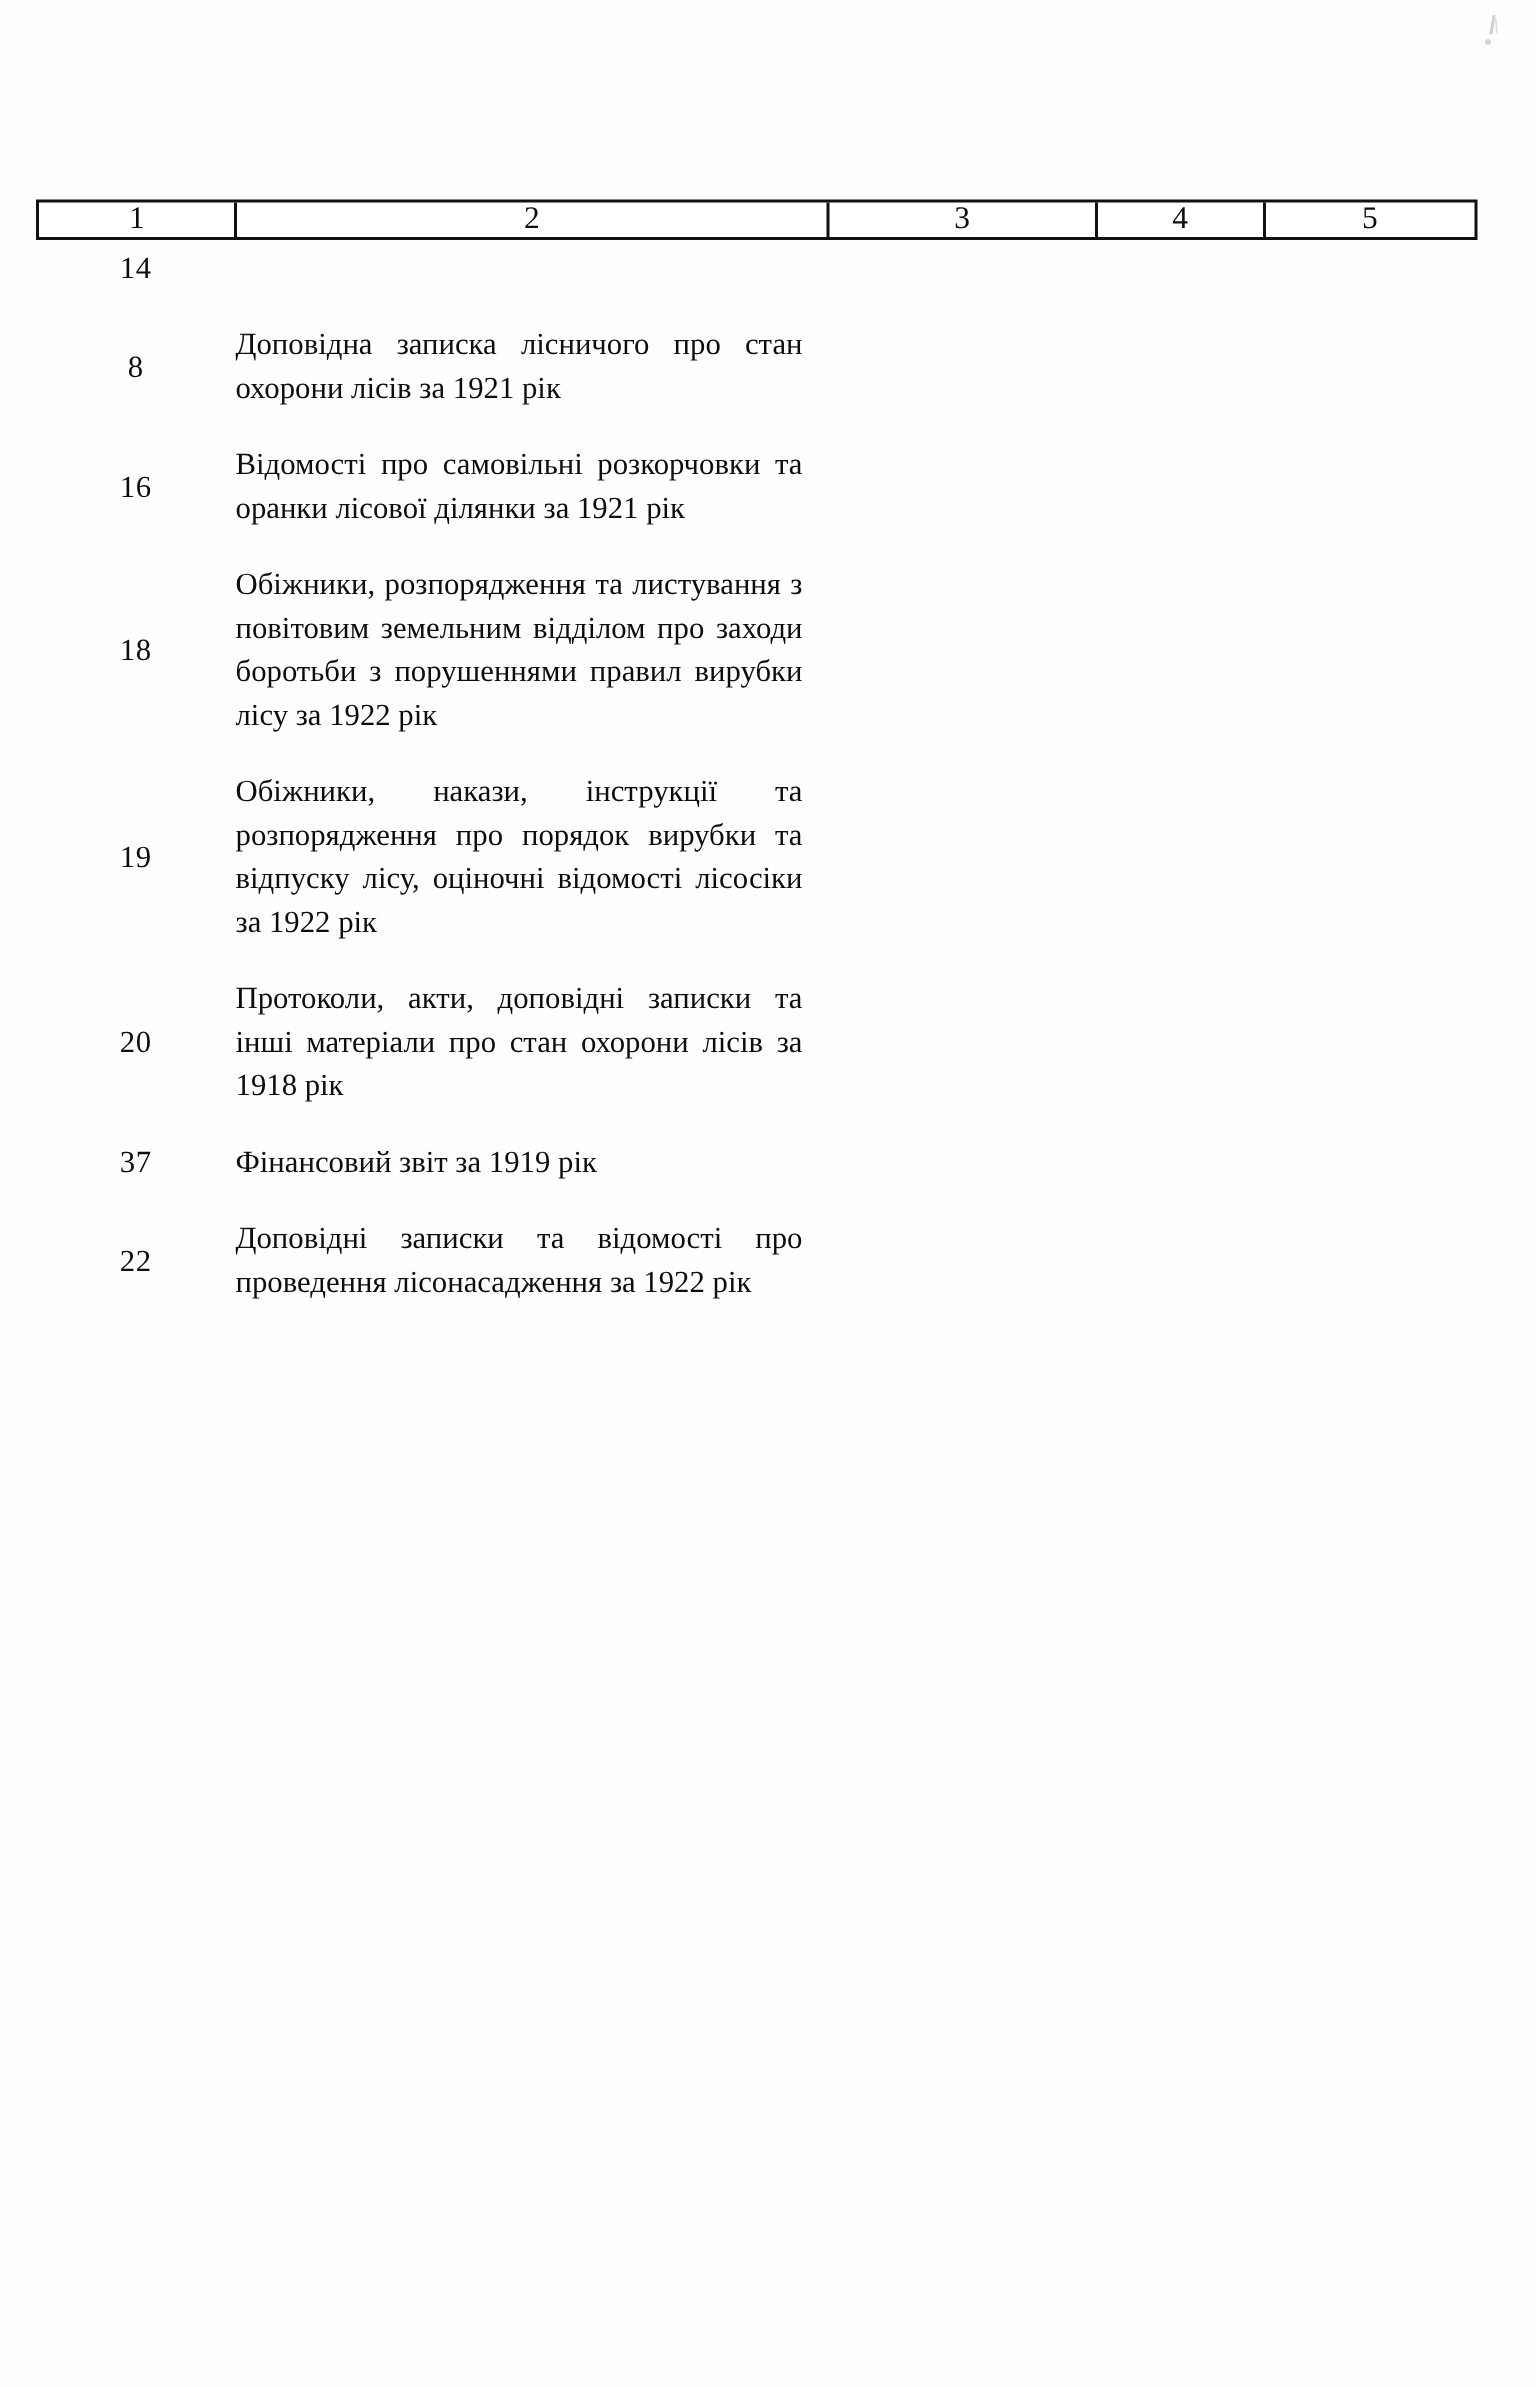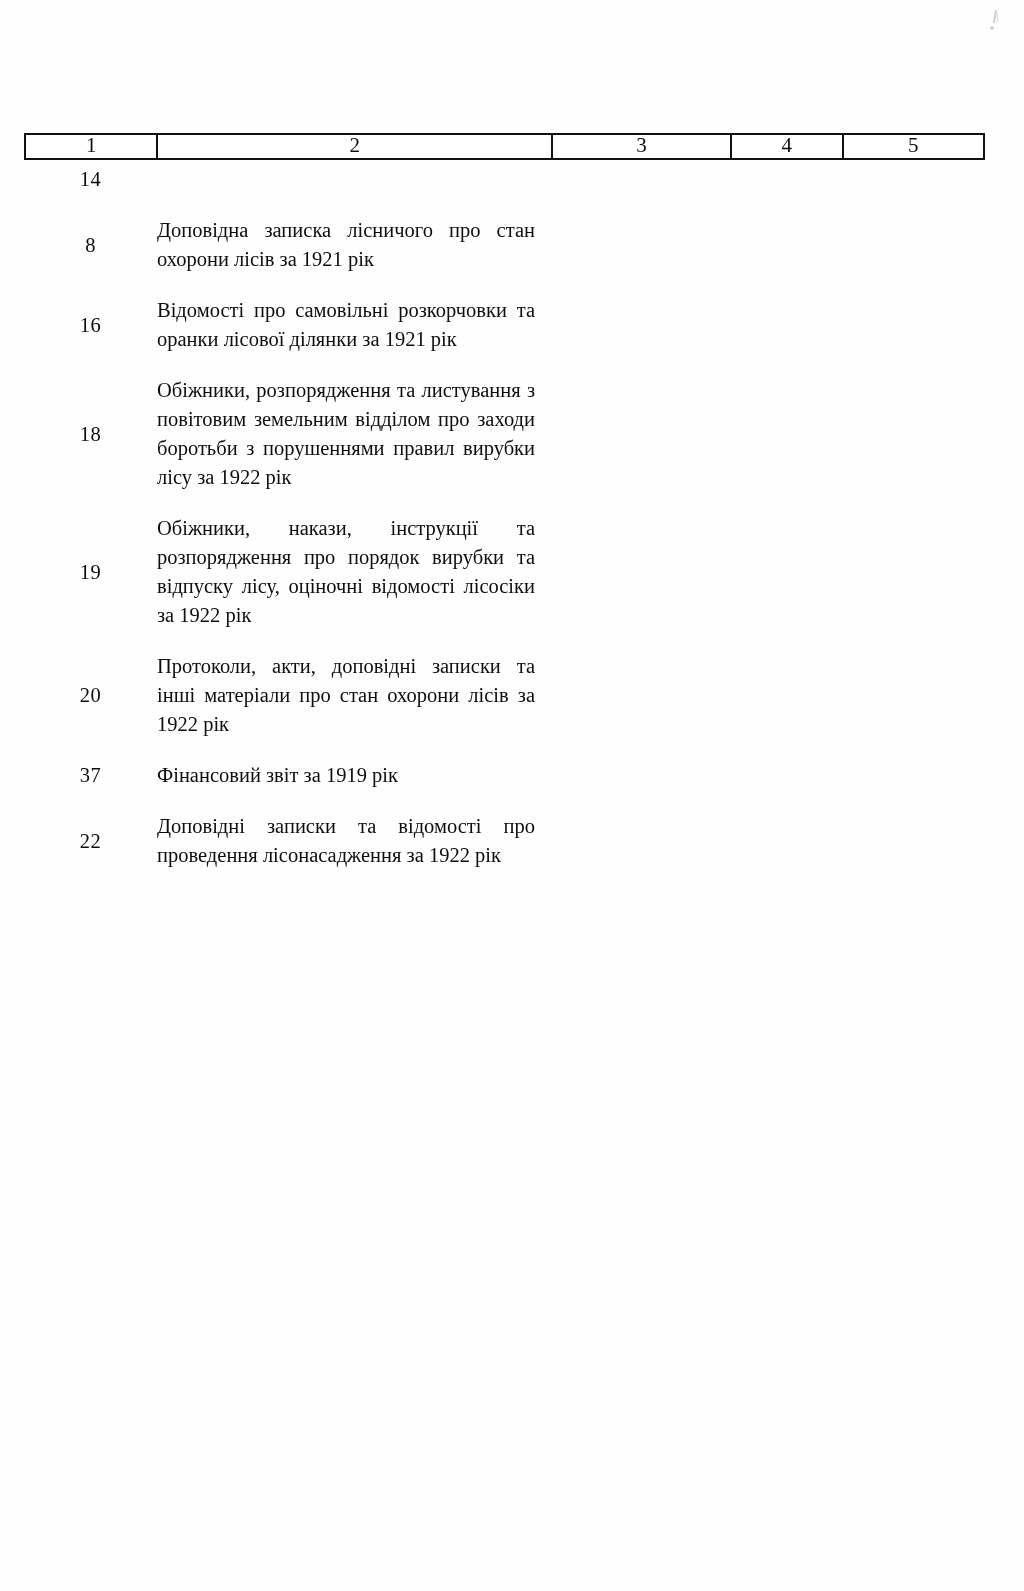--- a/index.html
+++ b/index.html
@@ -167,21 +167,21 @@
       </div>
       <div class="inv-row">
         <div class="inv-num">19</div>
         <div class="inv-title">Обіжники, накази, інструкції та розпорядження про порядок вирубки та відпуску лісу, оціночні відомості лісосіки за 1922 рік</div>
         <div class="inv-col3"></div>
         <div class="inv-col4"></div>
         <div class="inv-col5"></div>
       </div>
       <div class="inv-row">
         <div class="inv-num">20</div>
-        <div class="inv-title">Протоколи, акти, доповідні записки та інші матеріали про стан охорони лісів за 1922 рік</div>
+        <div class="inv-title">Протоколи, акти, доповідні записки та інші матеріали про стан охорони лісів за 1918 рік</div>
         <div class="inv-col3"></div>
         <div class="inv-col4"></div>
         <div class="inv-col5"></div>
       </div>
       <div class="inv-row">
         <div class="inv-num">37</div>
         <div class="inv-title">Фінансовий звіт за 1919 рік</div>
         <div class="inv-col3"></div>
         <div class="inv-col4"></div>
         <div class="inv-col5"></div>

